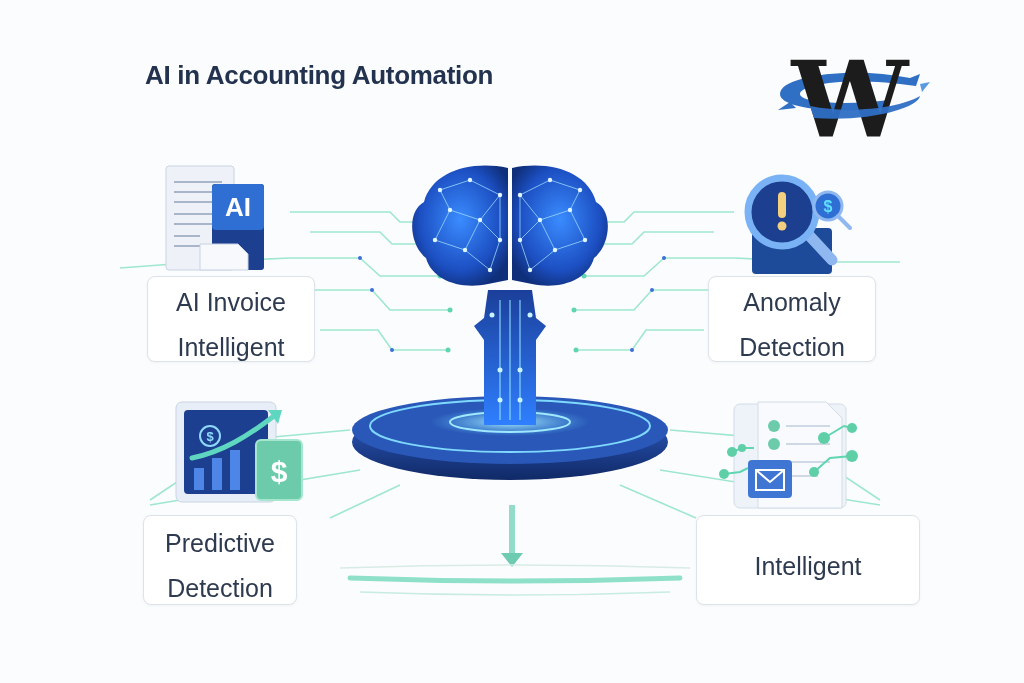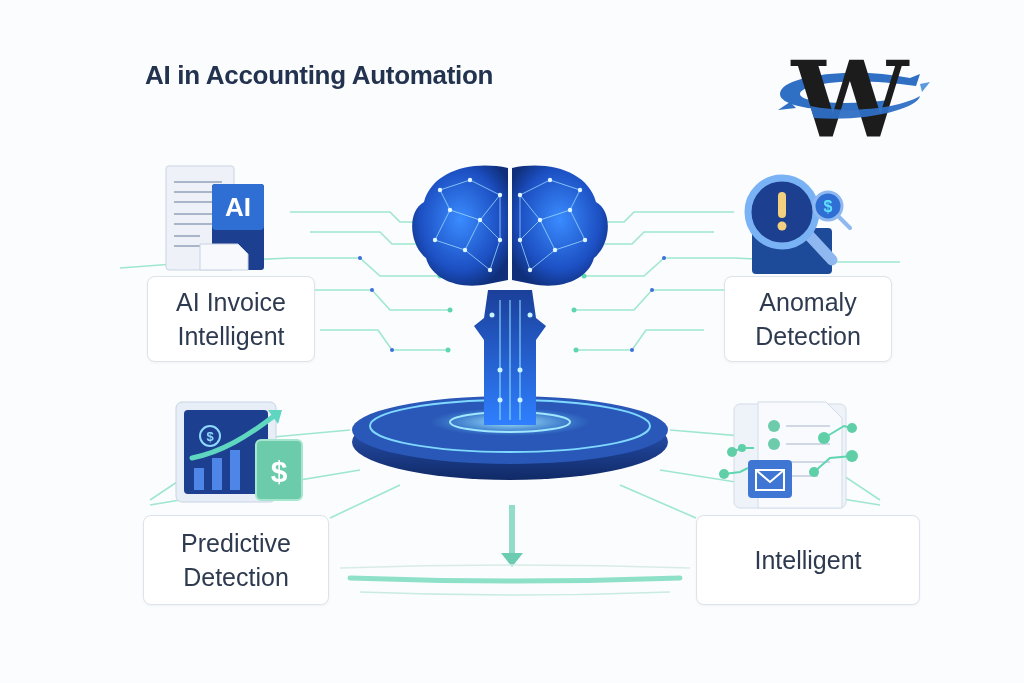--- a/index.html
+++ b/index.html
@@ -23,24 +23,24 @@
 
   .brain-wrap { position: absolute; left: 340px; top: 150px; width: 340px; height: 350px; }
 
   .card {
     position: absolute; background: #ffffff;
     border: 1.5px solid #dde3ea; border-radius: 8px;
     display: flex; flex-direction: column; align-items: center; justify-content: center;
     color: #2e3a4f; font-size: 25px; line-height: 34px; text-align: center;
     box-shadow: 0 1px 3px rgba(30,50,80,0.05);
   }
-  .card span { display: block; }
+  .card span { display: block; margin-top: 11px; }
   #card-invoice   { left: 147px; top: 276px; width: 168px; height: 86px; }
-  #card-anomaly   { left: 724px; top: 276px; width: 168px; height: 86px; }
-  #card-predictive{ left: 143px; top: 515px; width: 186px; height: 90px; }
+  #card-anomaly   { left: 708px; top: 276px; width: 168px; height: 86px; }
+  #card-predictive{ left: 143px; top: 515px; width: 154px; height: 90px; }
   #card-approvals { left: 696px; top: 515px; width: 224px; height: 90px; }
 
   .icon-box { position: absolute; }
   #icon-invoice    { left: 160px; top: 162px; width: 120px; height: 118px; }
   #icon-anomaly    { left: 728px; top: 168px; width: 130px; height: 110px; }
   #icon-predictive { left: 172px; top: 396px; width: 136px; height: 110px; }
   #icon-approvals  { left: 718px; top: 396px; width: 148px; height: 118px; }
 
   .down-arrow { position: absolute; left: 500px; top: 505px; width: 24px; height: 65px; }
   .flow-bar { position: absolute; left: 330px; top: 560px; width: 370px; height: 40px; }

